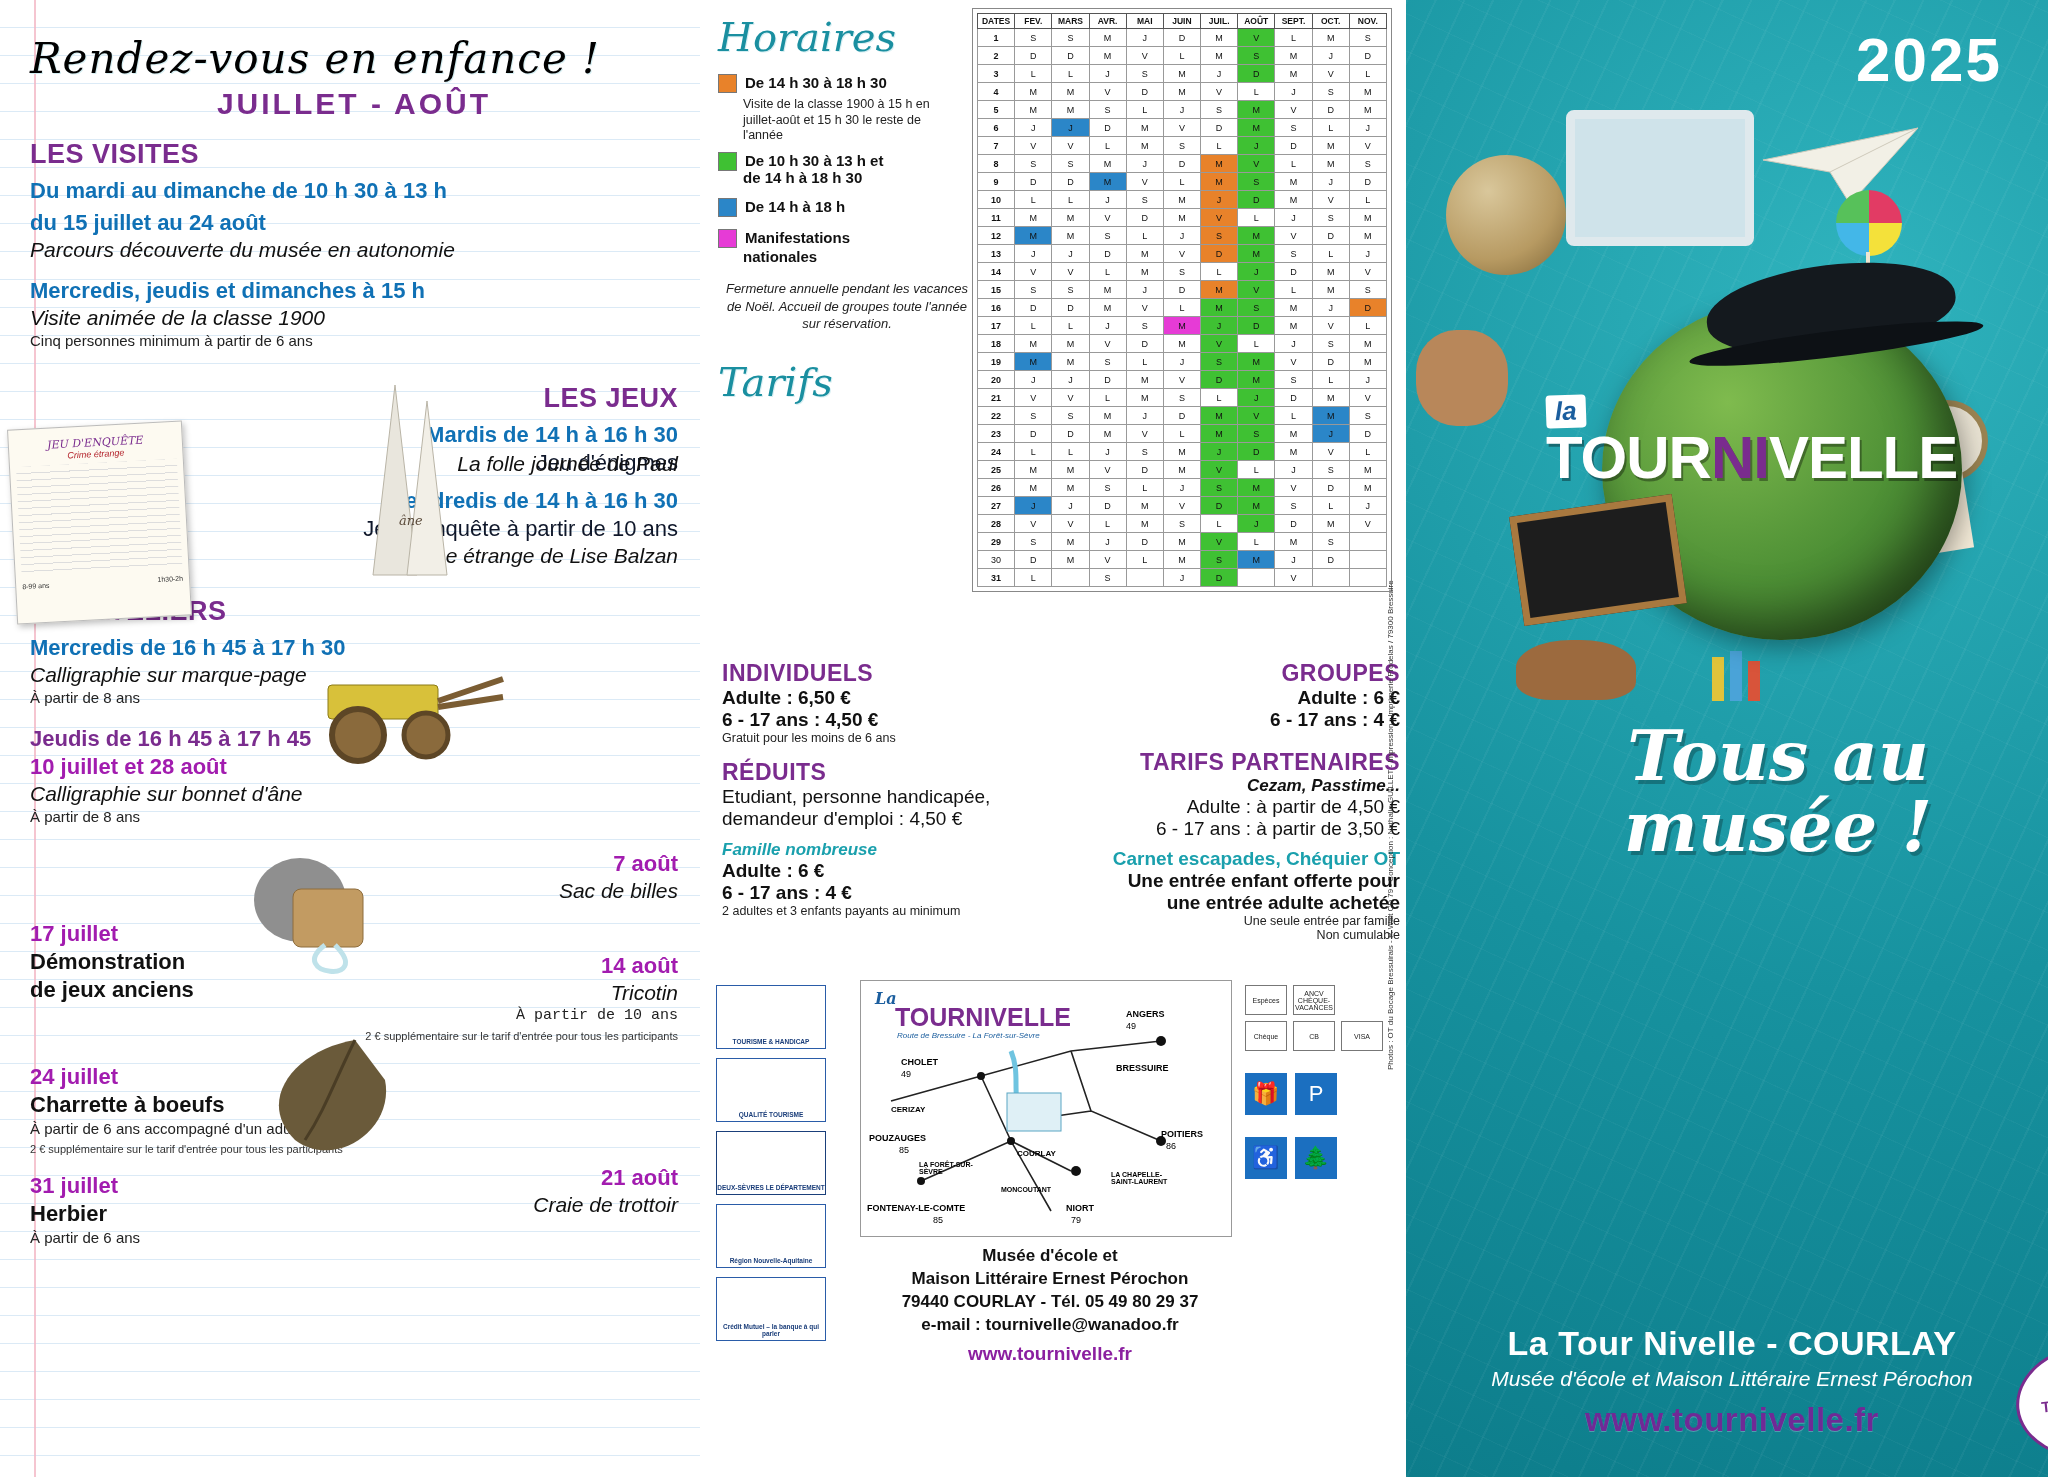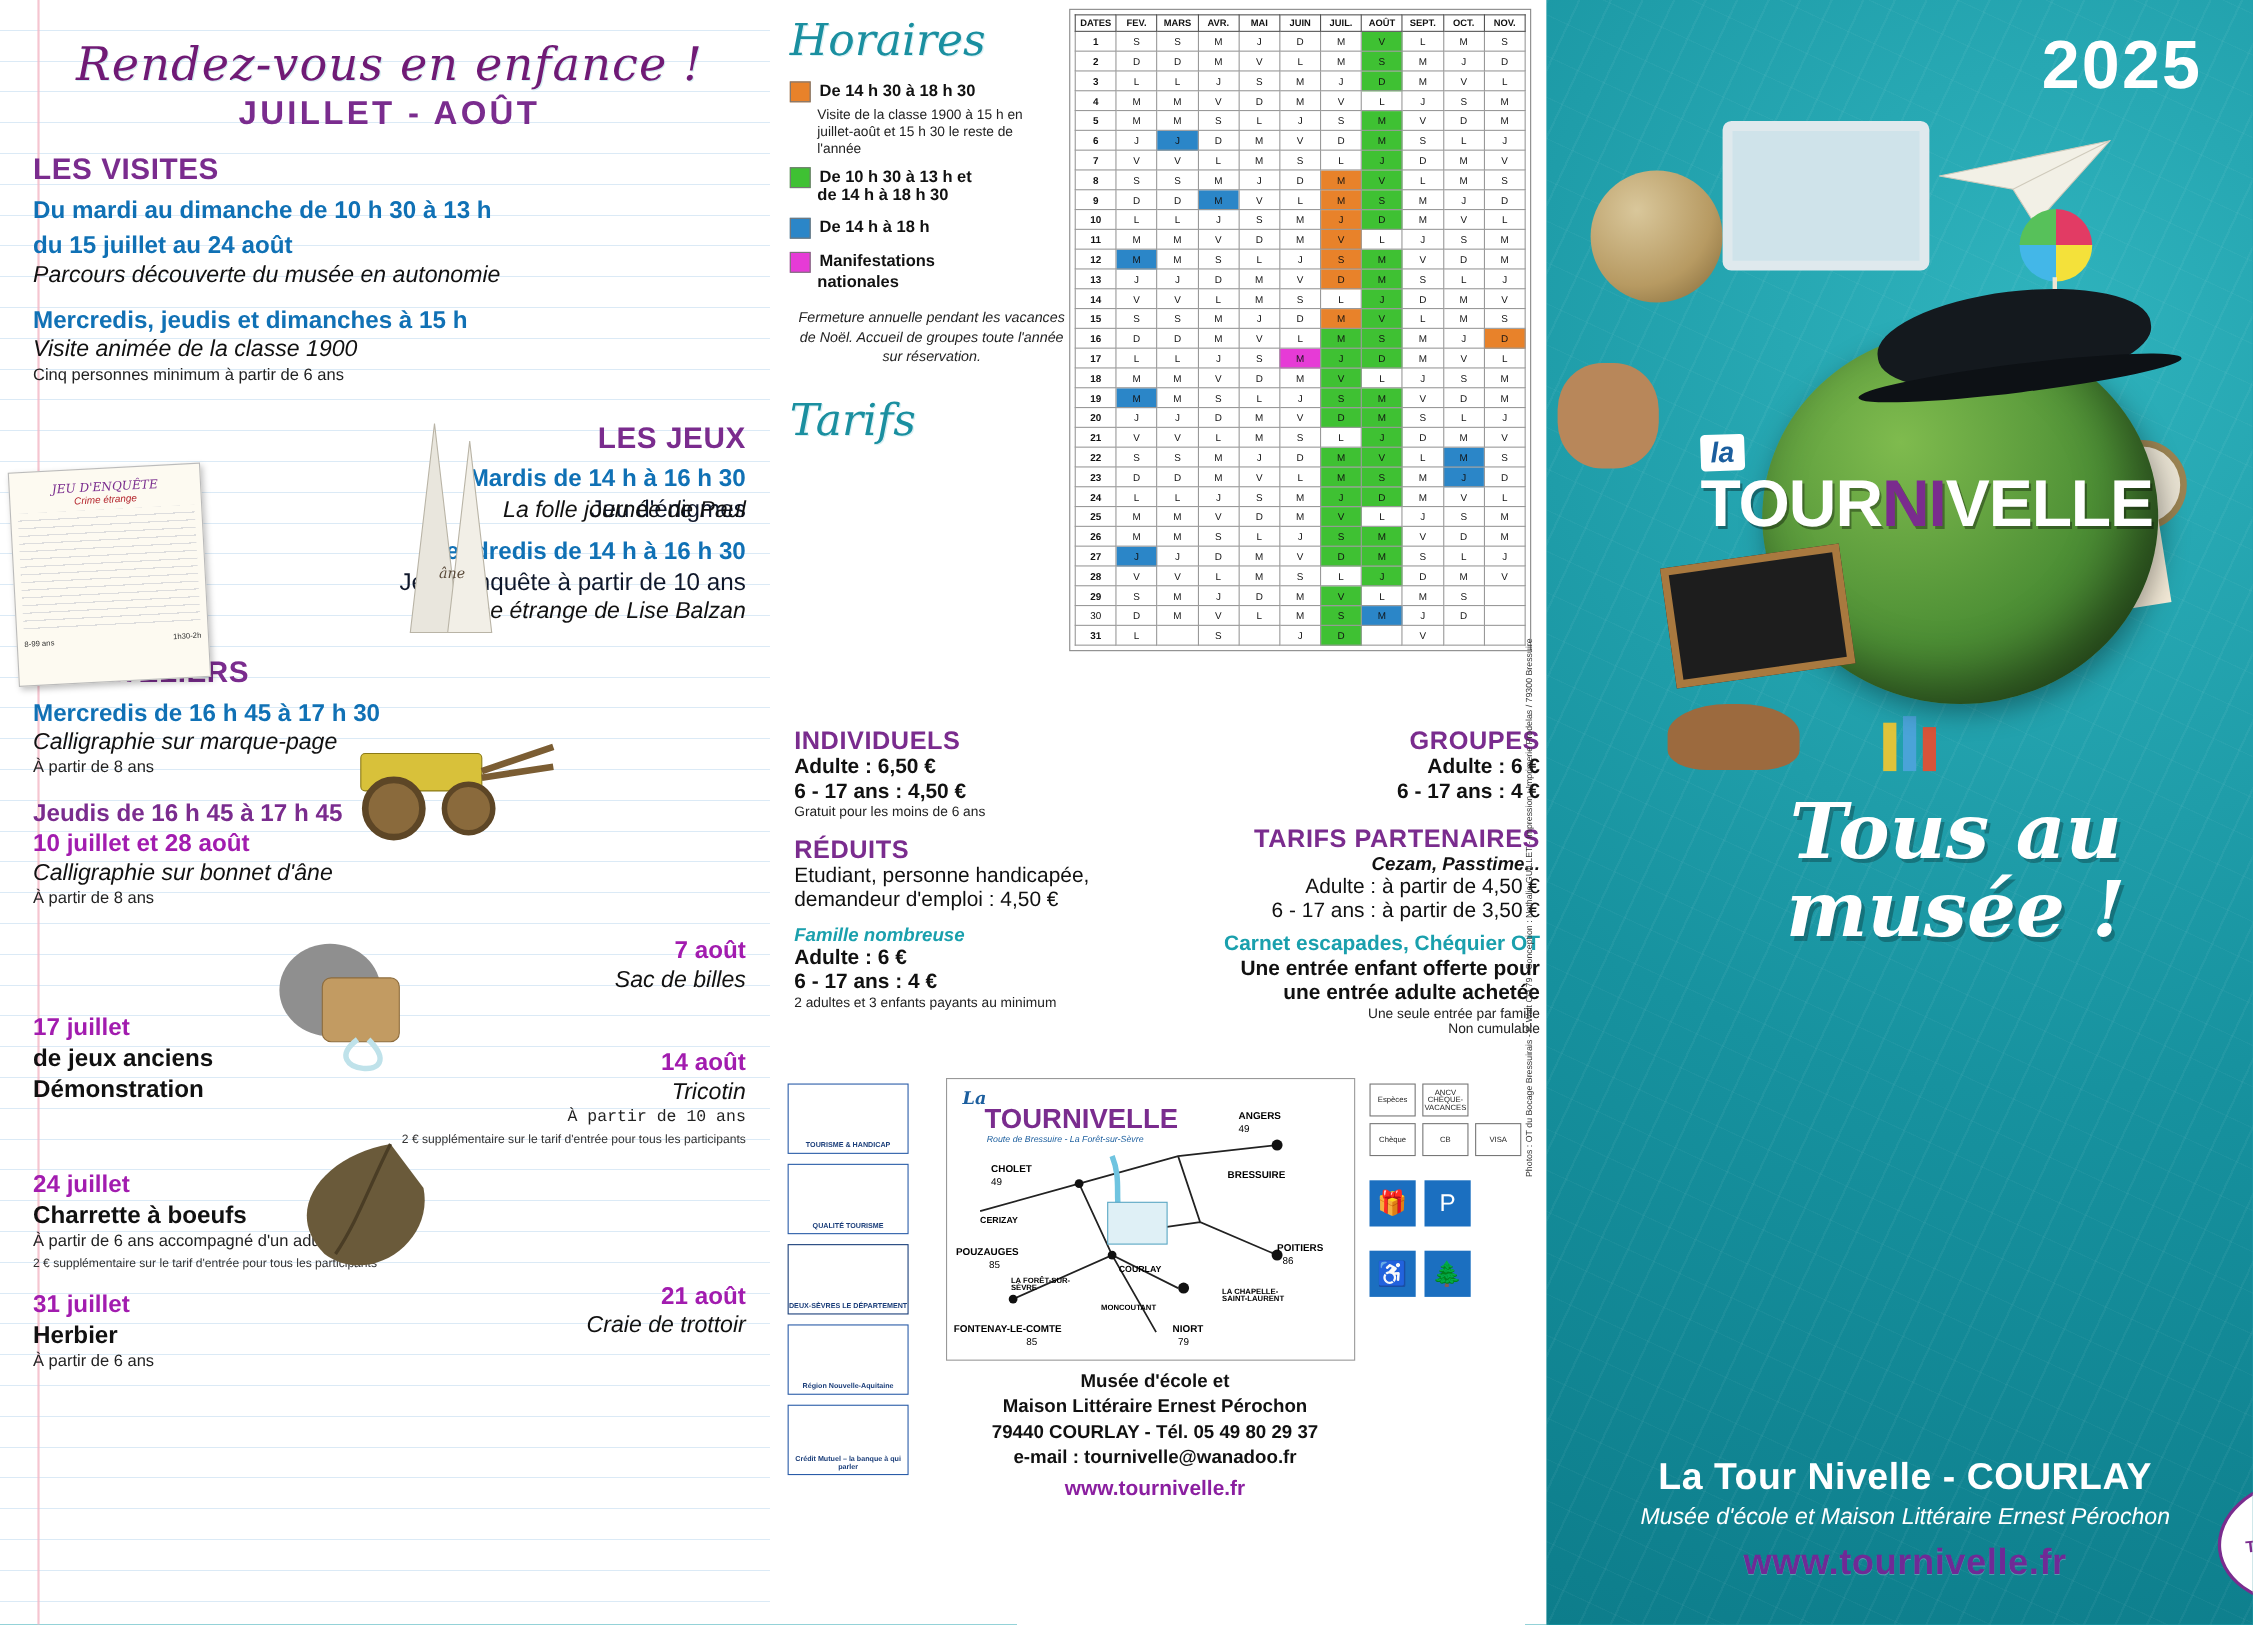--- a/index.html
+++ b/index.html
@@ -29,23 +29,22 @@
     position:absolute;inset:0;
     background-image:repeating-linear-gradient(to bottom, transparent 0 27px, #cfe3f3 27px 28px);
     opacity:.75;
   }
   .margin-line{position:absolute;left:34px;top:0;bottom:0;width:2px;background:#f3b6c4;opacity:.8;}
   .left-inner{position:absolute;inset:0;padding:18px 22px 10px 30px;box-sizing:border-box;}
   .script-title{
     font-family:"DejaVu Serif", serif;
     font-style:italic;
     font-size:42px;
-    color:#701a75;
+    color:#000000;
     letter-spacing:1px;
-    text-align:center;
     margin:16px 0 4px;
     text-shadow:1px 1px 0 #d5eef2;
   }
   .sub-title{
     text-align:center;font-size:30px;color:#7a2c8e;font-weight:bold;letter-spacing:3px;
     margin:4px 0 18px;
   }
   h2.section{
     font-size:27px;color:#7a2c8e;font-weight:bold;margin:14px 0 8px;letter-spacing:.5px;
   }
@@ -234,22 +233,22 @@
       <div class="ital">Calligraphie sur bonnet d'âne</div>
       <div class="small">À partir de 8 ans</div>
 
       <div style="margin-top:26px">
         <div class="teal-date" style="text-align:right">7 août</div>
         <div class="ital right">Sac de billes</div>
       </div>
 
       <div style="margin-top:18px">
         <div class="teal-date">17 juillet</div>
+        <div class="bold-txt">Démonstration</div>
         <div class="bold-txt">de jeux anciens</div>
-        <div class="bold-txt">Démonstration</div>
       </div>
 
       <div style="margin-top:-52px">
         <div class="teal-date" style="text-align:right">14 août</div>
         <div class="ital right">Tricotin</div>
         <div class="small right">À partir de 10 ans</div>
         <div class="tiny right">2 € supplémentaire sur le tarif d'entrée pour tous les participants</div>
       </div>
 
       <div style="margin-top:22px">

